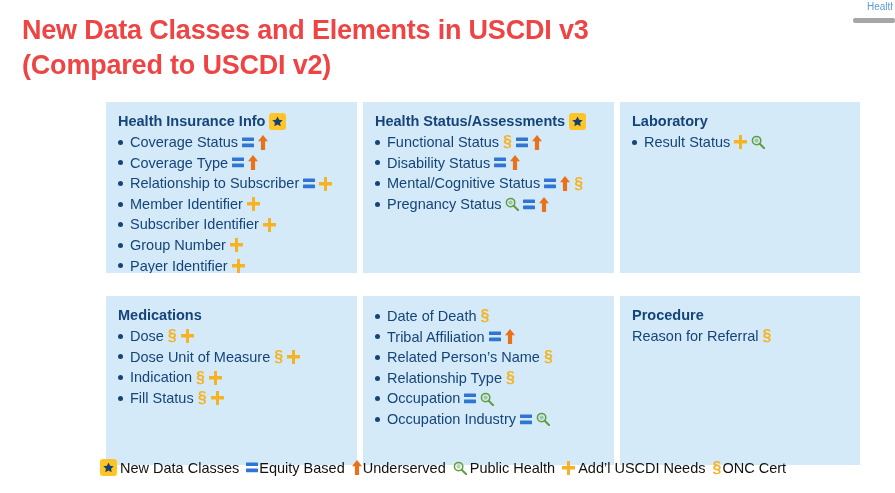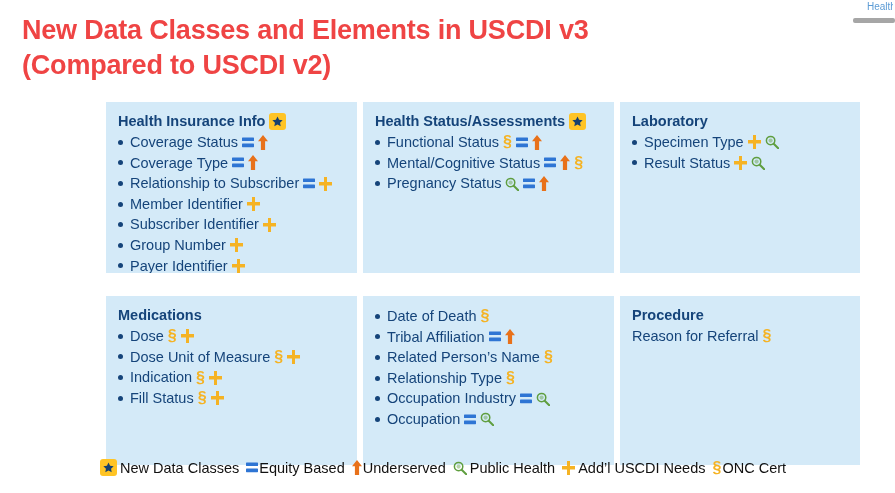--- a/index.html
+++ b/index.html
@@ -290,20 +290,33 @@
                 <rect x="0" y="1.5" width="12" height="3.6" rx="0.6" fill="#2e75d4"></rect>
                 <rect x="0" y="7.6" width="12" height="3.6" rx="0.6" fill="#2e75d4"></rect>
               </svg></span>
             <span class="ic ic-arrow"><svg viewBox="0 0 10 15" width="100%" height="100%">
                 <path d="M5 0 L10 6.2 H7.1 V15 H2.9 V6.2 H0 Z" fill="#e8711a"></path>
               </svg></span>
           </span>
         </li>
         <li>
           <span class="bullet"></span>
+          <span class="txt">Disability Status</span>
+          <span class="badges">
+            <span class="ic ic-equity"><svg viewBox="0 0 12 13" width="100%" height="100%">
+                <rect x="0" y="1.5" width="12" height="3.6" rx="0.6" fill="#2e75d4"></rect>
+                <rect x="0" y="7.6" width="12" height="3.6" rx="0.6" fill="#2e75d4"></rect>
+              </svg></span>
+            <span class="ic ic-arrow"><svg viewBox="0 0 10 15" width="100%" height="100%">
+                <path d="M5 0 L10 6.2 H7.1 V15 H2.9 V6.2 H0 Z" fill="#e8711a"></path>
+              </svg></span>
+          </span>
+        </li>
+        <li>
+          <span class="bullet"></span>
           <span class="txt">Mental/Cognitive Status</span>
           <span class="badges">
             <span class="ic ic-equity"><svg viewBox="0 0 12 13" width="100%" height="100%">
                 <rect x="0" y="1.5" width="12" height="3.6" rx="0.6" fill="#2e75d4"></rect>
                 <rect x="0" y="7.6" width="12" height="3.6" rx="0.6" fill="#2e75d4"></rect>
               </svg></span>
             <span class="ic ic-arrow"><svg viewBox="0 0 10 15" width="100%" height="100%">
                 <path d="M5 0 L10 6.2 H7.1 V15 H2.9 V6.2 H0 Z" fill="#e8711a"></path>
               </svg></span>
             <span class="ic-section">§</span>
@@ -329,34 +342,20 @@
         </li>
       </ul>
     </div>
     <div class="panel col3 row1">
       <div class="panel-title">
         <span class="tline">Laboratory</span>
       </div>
       <ul class="items">
         <li>
           <span class="bullet"></span>
-          <span class="txt">Specimen Type</span>
-          <span class="badges">
-            <span class="ic ic-plus"><svg viewBox="0 0 13 14" width="100%" height="100%">
-                <path d="M5 0 H8 V5 H13 V8.6 H8 V14 H5 V8.6 H0 V5 H5 Z" fill="#f5b324"></path>
-              </svg></span>
-            <span class="ic ic-mag"><svg viewBox="0 0 14 14" width="100%" height="100%">
-                <circle cx="5.6" cy="5.6" r="4.2" fill="none" stroke="#5f9e3f" stroke-width="1.5"></circle>
-                <circle cx="5.6" cy="5.6" r="2.1" fill="#5f9e3f" opacity="0.45"></circle>
-                <line x1="8.7" y1="8.7" x2="13.2" y2="13.2" stroke="#5f9e3f" stroke-width="2" stroke-linecap="round"></line>
-              </svg></span>
-          </span>
-        </li>
-        <li>
-          <span class="bullet"></span>
           <span class="txt">Result Status</span>
           <span class="badges">
             <span class="ic ic-plus"><svg viewBox="0 0 13 14" width="100%" height="100%">
                 <path d="M5 0 H8 V5 H13 V8.6 H8 V14 H5 V8.6 H0 V5 H5 Z" fill="#f5b324"></path>
               </svg></span>
             <span class="ic ic-mag"><svg viewBox="0 0 14 14" width="100%" height="100%">
                 <circle cx="5.6" cy="5.6" r="4.2" fill="none" stroke="#5f9e3f" stroke-width="1.5"></circle>
                 <circle cx="5.6" cy="5.6" r="2.1" fill="#5f9e3f" opacity="0.45"></circle>
                 <line x1="8.7" y1="8.7" x2="13.2" y2="13.2" stroke="#5f9e3f" stroke-width="2" stroke-linecap="round"></line>
               </svg></span>
@@ -442,36 +441,36 @@
         </li>
         <li>
           <span class="bullet"></span>
           <span class="txt">Relationship Type</span>
           <span class="badges">
             <span class="ic-section">§</span>
           </span>
         </li>
         <li>
           <span class="bullet"></span>
-          <span class="txt">Occupation Industry</span>
+          <span class="txt">Occupation</span>
           <span class="badges">
             <span class="ic ic-equity"><svg viewBox="0 0 12 13" width="100%" height="100%">
                 <rect x="0" y="1.5" width="12" height="3.6" rx="0.6" fill="#2e75d4"></rect>
                 <rect x="0" y="7.6" width="12" height="3.6" rx="0.6" fill="#2e75d4"></rect>
               </svg></span>
             <span class="ic ic-mag"><svg viewBox="0 0 14 14" width="100%" height="100%">
                 <circle cx="5.6" cy="5.6" r="4.2" fill="none" stroke="#5f9e3f" stroke-width="1.5"></circle>
                 <circle cx="5.6" cy="5.6" r="2.1" fill="#5f9e3f" opacity="0.45"></circle>
                 <line x1="8.7" y1="8.7" x2="13.2" y2="13.2" stroke="#5f9e3f" stroke-width="2" stroke-linecap="round"></line>
               </svg></span>
           </span>
         </li>
         <li>
           <span class="bullet"></span>
-          <span class="txt">Occupation</span>
+          <span class="txt">Occupation Industry</span>
           <span class="badges">
             <span class="ic ic-equity"><svg viewBox="0 0 12 13" width="100%" height="100%">
                 <rect x="0" y="1.5" width="12" height="3.6" rx="0.6" fill="#2e75d4"></rect>
                 <rect x="0" y="7.6" width="12" height="3.6" rx="0.6" fill="#2e75d4"></rect>
               </svg></span>
             <span class="ic ic-mag"><svg viewBox="0 0 14 14" width="100%" height="100%">
                 <circle cx="5.6" cy="5.6" r="4.2" fill="none" stroke="#5f9e3f" stroke-width="1.5"></circle>
                 <circle cx="5.6" cy="5.6" r="2.1" fill="#5f9e3f" opacity="0.45"></circle>
                 <line x1="8.7" y1="8.7" x2="13.2" y2="13.2" stroke="#5f9e3f" stroke-width="2" stroke-linecap="round"></line>
               </svg></span>

